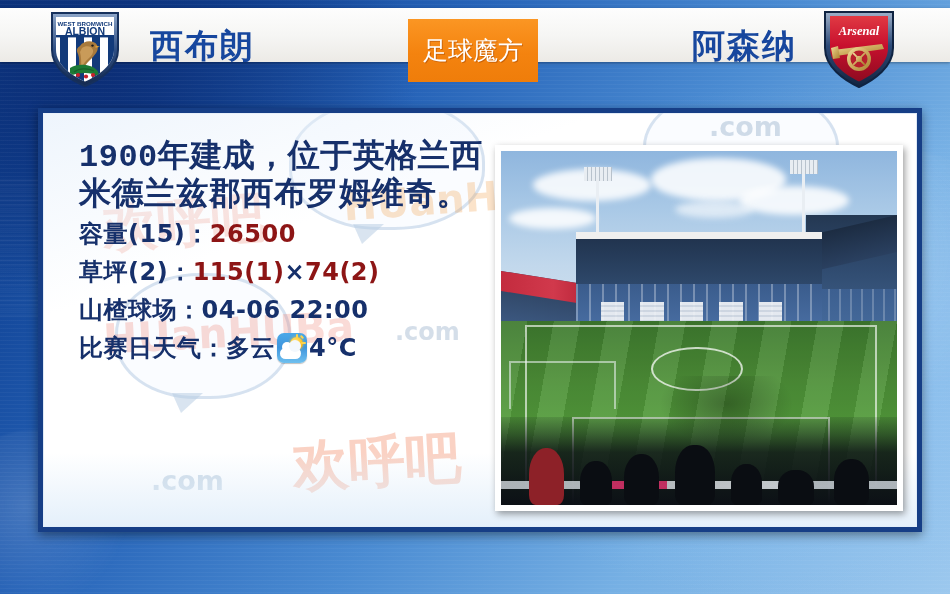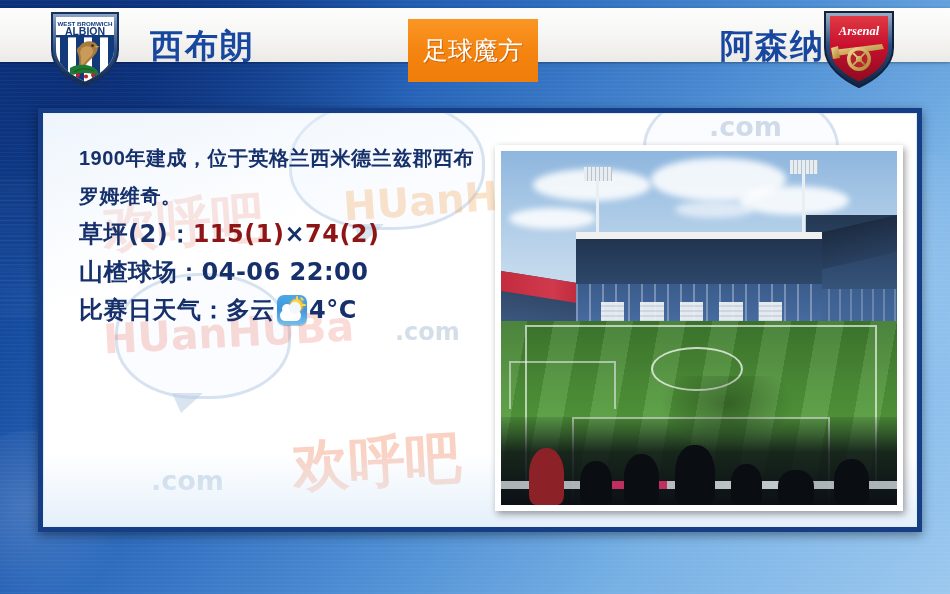--- a/index.html
+++ b/index.html
@@ -33,21 +33,21 @@
     background:linear-gradient(to bottom,#fdfdfd 0%,#f6f6f4 50%,#eceae6 100%);
     box-shadow:0 1px 3px rgba(0,0,0,.35);
     z-index:5;
   }
   .team-name{
     position:absolute;top:20px;font-size:33px;font-weight:bold;
     color:#17479e;letter-spacing:2px;line-height:36px;
     font-family:"DejaVu Sans","Liberation Sans",sans-serif;
   }
   #team-home-name{left:150px;}
-  #team-away-name{left:692px;margin-left:28px;}
+  #team-away-name{left:692px;}
 
   #center-logo{
     position:absolute;left:408px;top:11px;width:130px;height:63px;
     background:linear-gradient(to bottom,#fb9623 0%,#f4830f 55%,#ef7d0a 100%);
     display:flex;align-items:center;justify-content:center;
   }
   #center-logo-text{
     color:#ffffff;font-size:25px;font-weight:normal;letter-spacing:0px;
     font-family:"DejaVu Sans","Liberation Sans",sans-serif;
     text-shadow:1px 1px 0 rgba(150,60,0,.45);
@@ -97,23 +97,23 @@
     font-size:38px;font-weight:bold;color:#16306b;letter-spacing:3px;
     line-height:46px;margin:0 0 6px 0;
     font-family:"DejaVu Sans","Liberation Sans",sans-serif;
   }
   .info-line{
     font-size:24px;font-weight:bold;color:#16306b;line-height:38px;
     letter-spacing:0.5px;white-space:nowrap;
     font-family:"DejaVu Sans","Liberation Sans",sans-serif;
   }
   #stadium-desc{
-    font-size:20px;font-weight:bold;color:#16306b;line-height:38px;
+    font-size:32px;font-weight:bold;color:#16306b;line-height:38px;
     letter-spacing:0.5px;
-    font-family:Liberation Sans, sans-serif;
+    font-family:Liberation Mono, monospace;
     width:408px;
   }
   .val-red{color:#8d1515;}
   .weather-row{display:flex;align-items:center;}
   #weather-icon{
     display:inline-block;width:30px;height:30px;margin:0 2px 0 2px;
     border-radius:7px;
     background:linear-gradient(to bottom,#4ba9e8 0%,#3f95dd 48%,#6fc0ef 100%);
     position:relative;flex:none;box-shadow:0 1px 1px rgba(0,0,0,.25);
     vertical-align:-6px;
@@ -349,20 +349,23 @@
     <div class="wm" style="left:60px;top:74px;font-size:54px;color:rgba(234,110,86,.22);transform:rotate(-4deg);">欢呼吧</div>
     <div class="wm" style="left:250px;top:312px;font-size:56px;color:rgba(238,116,72,.32);transform:rotate(-3deg);">欢呼吧</div>
     <div class="wm" style="left:666px;top:-2px;font-size:27px;color:rgba(172,192,214,.55);">.com</div>
     <div class="wm" style="left:640px;top:-44px;font-size:38px;color:rgba(240,150,60,.22);transform:rotate(-3deg);">HUanHUBa</div>
 
     <div id="info">
 
 
       <div id="stadium-desc">1900年建成，位于英格兰西米德兰兹郡西布罗姆维奇。</div>
 
+      <div class="info-line">
+        <span>容量(15)</span><span>：</span><span class="val-red">26500</span>
+      </div>
 
       <div class="info-line">
         <span>草坪(2)</span><span>：</span><span class="val-red">115(1)</span><span>×</span><span class="val-red">74(2)</span>
       </div>
 
       <div class="info-line">
         <span>山楂球场</span><span>：</span><span>04-06 22:00</span>
       </div>
 
       <div class="info-line weather-row">

